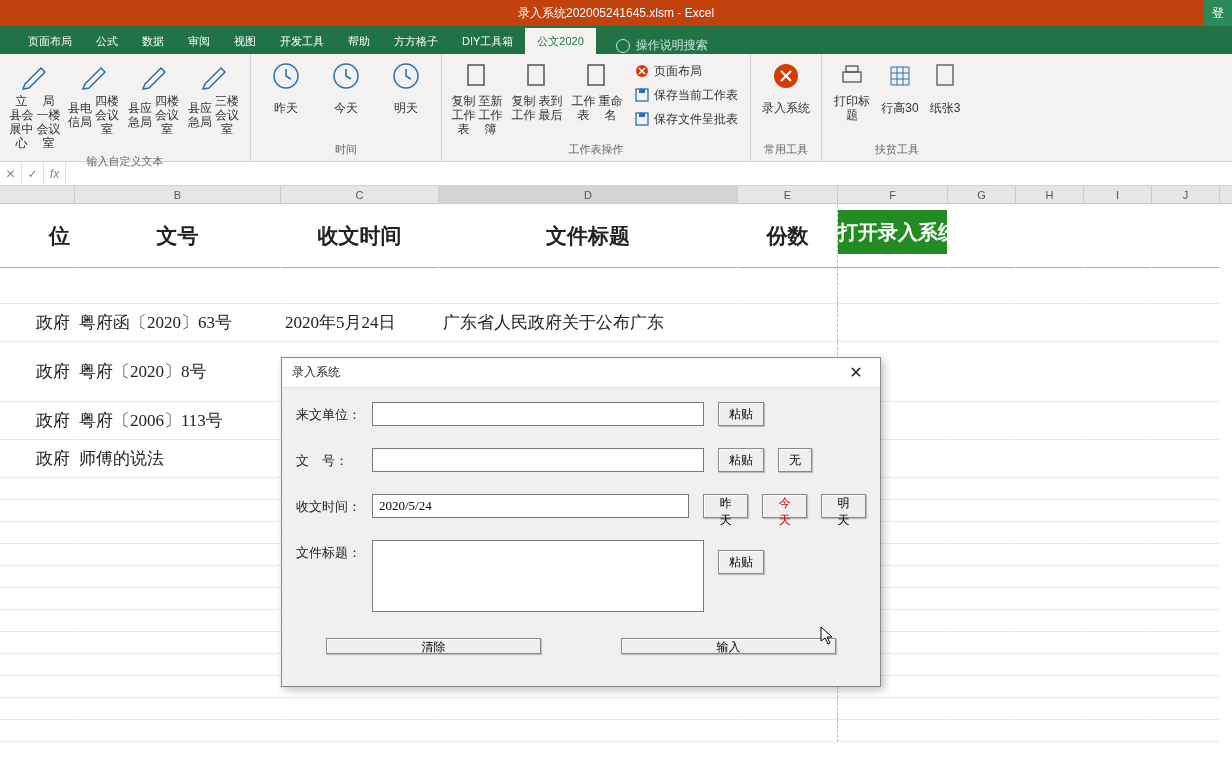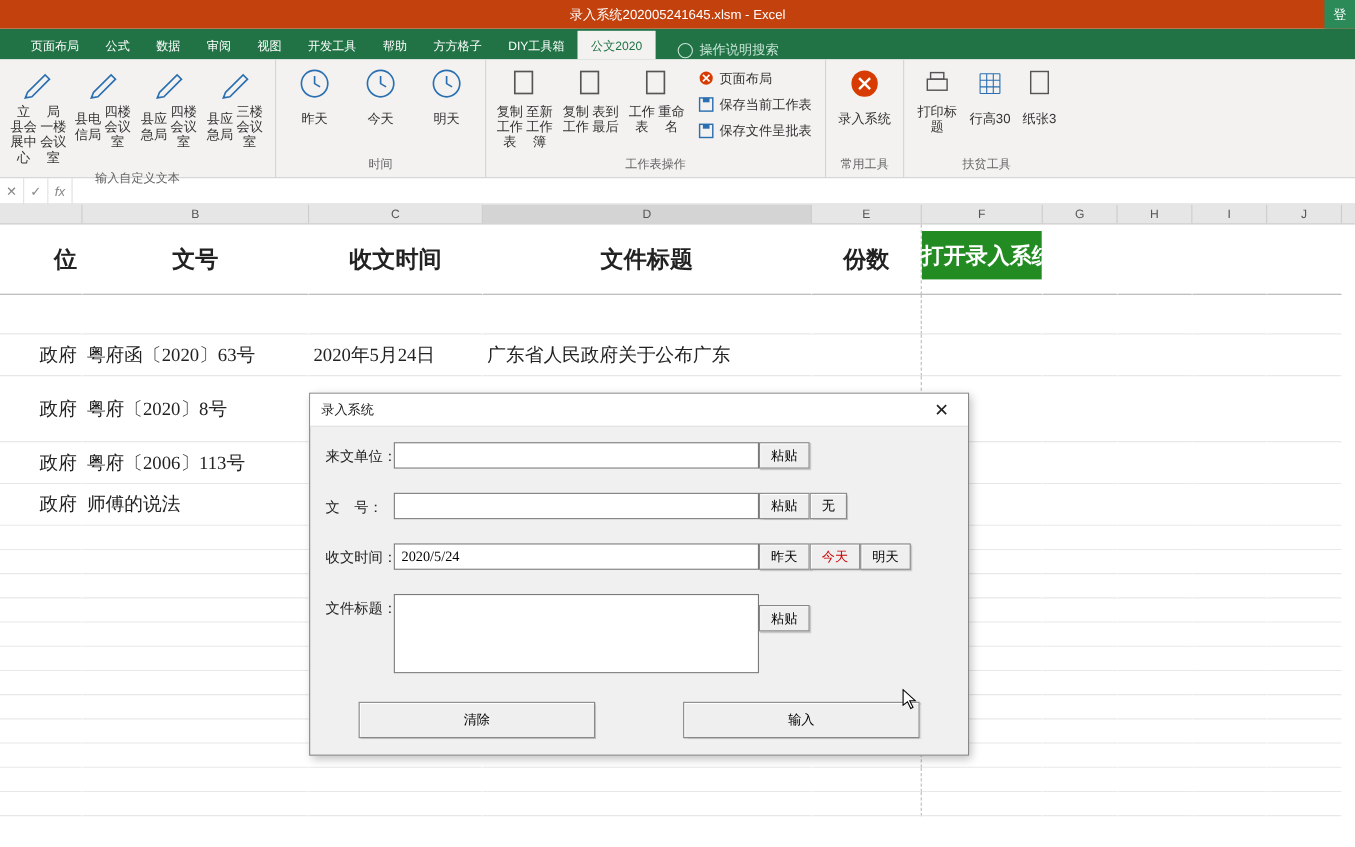--- a/index.html
+++ b/index.html
@@ -52,28 +52,28 @@
 .col-A { width:75px; } .col-B { width:206px; } .col-C { width:158px; } .col-D { width:299px; }
 .col-E { width:100px; } .col-F { width:110px; } .col-G { width:68px; } .col-H { width:68px; }
 .col-I { width:68px; } .col-J { width:68px; }
 .green-btn { background:#228b22; color:#fff; font-size:20px; font-weight:bold; display:flex; align-items:center; justify-content:center; height:44px; width:168px; margin:6px 0 0 0; cursor:pointer; font-family:"SimSun"; }
 
 
 .dialog { position:absolute; left:281px; top:357px; width:600px; height:330px; background:#f0f0f0; border:1px solid #888; box-shadow:3px 3px 8px rgba(0,0,0,.25); font-size:13px; }
 .dtitle { height:30px; display:flex; align-items:center; justify-content:space-between; padding:0 4px 0 10px; background:#fff; border-bottom:1px solid #ddd; font-size:12px; }
 .dtitle .close { width:40px; height:28px; display:flex; align-items:center; justify-content:center; font-size:16px; cursor:pointer; }
 .dbody { padding:14px 14px 10px 14px; }
-.drow { display:flex; align-items:flex-start; margin-bottom:22px; }
+.drow { display:flex; align-items:flex-start; margin-bottom:22px; gap:14px; }
 .dlabel { width:62px; font-size:13px; padding-top:4px; font-family:"SimSun"; white-space:nowrap; }
 .dinput { height:24px; border:1px solid #7a7a7a; background:#fff; padding:0 6px; font-size:13px; font-family:"SimSun"; }
 .dtextarea { border:1px solid #7a7a7a; background:#fff; padding:4px 6px; font-size:13px; resize:none; font-family:"SimSun"; }
 .dbtn { height:24px; padding:0 10px; background:#efefef; border:1px solid #888; box-shadow:1px 1px 0 #fff inset,1px 1px 1px rgba(0,0,0,.2); cursor:pointer; font-size:12px; font-family:"SimSun"; }
 .dbtn.today { color:#c00; }
 .dactions { display:flex; gap:80px; padding:4px 30px 0; }
-.dactions .wide { flex:1; height:33px; }
+.dactions .wide { flex:1; height:16px; }
 
 
 .cursor-img { position:absolute; left:820px; top:626px; width:14px; height:20px; }
 .cursor-img svg { display:block; }
 
 
 .thinrow { height:22px; }
 .thinrow .cell { height:22px; border-bottom:1px solid #e8e8e8; font-size:13px; }
 </style>
 </head>

